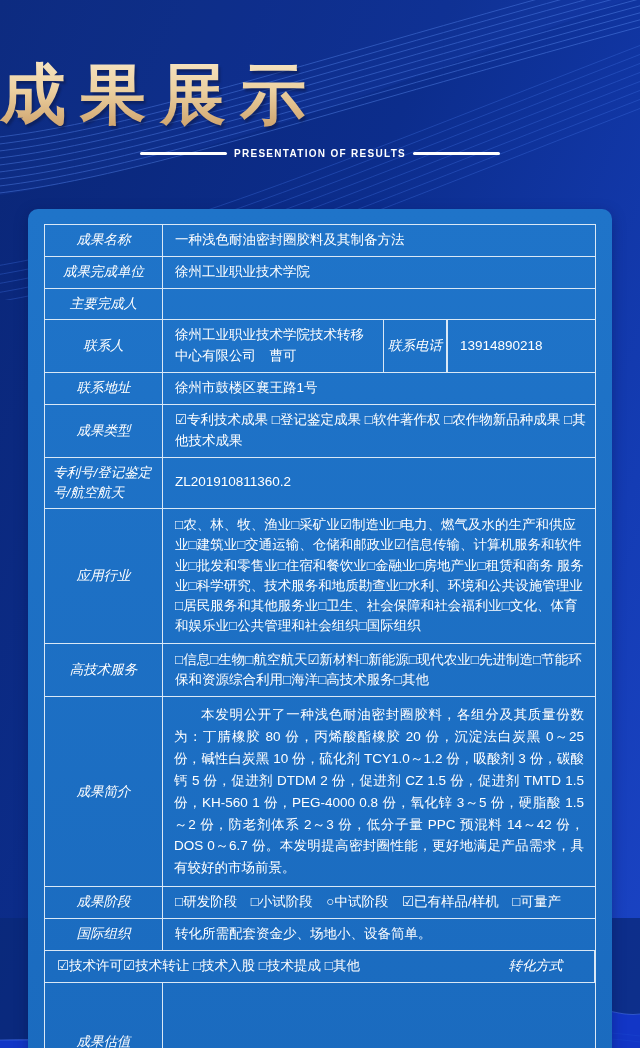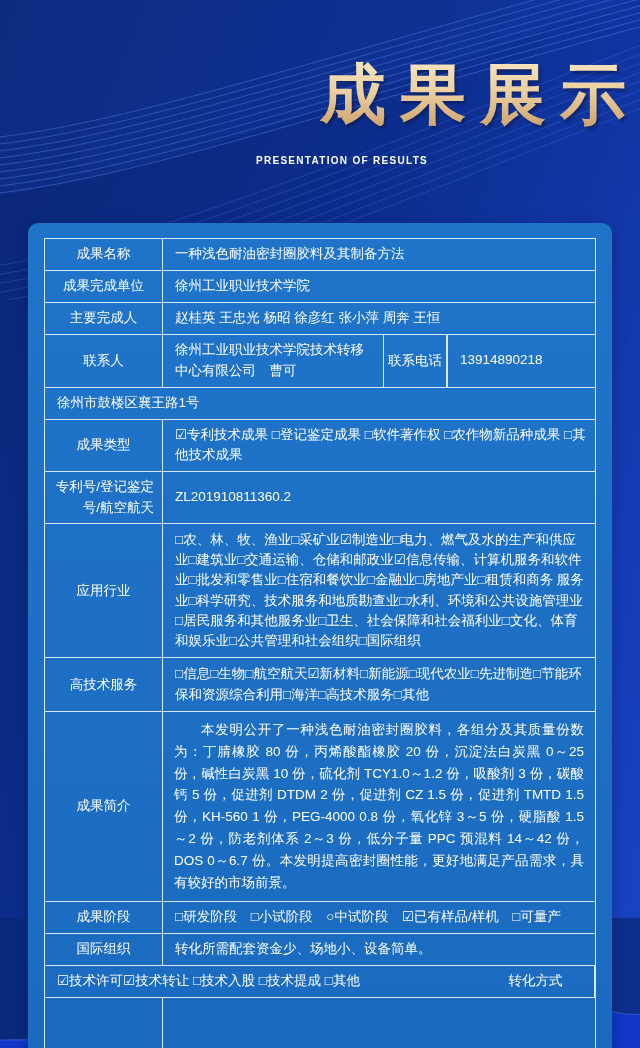--- a/index.html
+++ b/index.html
@@ -6,53 +6,53 @@
   html,body { width:640px; height:1048px; overflow:hidden; }
   body {
     font-family:"Liberation Sans","DejaVu Sans",sans-serif;
     background:linear-gradient(112deg,#0a2676 0%,#0c2d8c 42%,#143cb4 78%,#1b44c6 100%);
     position:relative; color:#fff;
   }
   .decor { position:absolute; left:0; pointer-events:none; }
   #waves-top { top:0; }
   #waves-bottom { bottom:0; }
 
-  .header { position:relative; text-align:right; padding-top:50px; z-index:2;padding-left:44px; }
+  .header { position:relative; text-align:left; padding-top:50px; z-index:2; }
   .title {
     font-family:"DejaVu Serif","Liberation Serif",serif;
     font-size:66px; font-weight:900; letter-spacing:14px;
     color:#e5c493;
     background:linear-gradient(180deg,#f7e6c4 8%,#ecd0a0 45%,#c89a63 95%);
     -webkit-background-clip:text; background-clip:text;
     -webkit-text-fill-color:transparent;
     filter:drop-shadow(2px 3px 1px rgba(10,20,60,.45));
     display:inline-block;
   }
   .subtitle-row {
     margin:8px auto 0; width:360px;
-    display:flex; align-items:center; justify-content:center; gap:7px;flex-direction:column;
+    display:flex; align-items:center; justify-content:center; gap:7px;
   }
   .subtitle-line { height:3px; background:#fff; flex:1; border-radius:2px; }
   .subtitle-text { font-size:10px; font-weight:bold; letter-spacing:1.3px; color:#fff; white-space:nowrap; }
 
   .panel {
     position:relative; z-index:1;
     margin:50px 28px 0; padding:15px 16px;
     background:linear-gradient(180deg,#1f74c9 0%,#1a6abe 100%);
     border-radius:10px;
     box-shadow:0 4px 14px rgba(4,16,70,.35);
   }
   .ttable { border:1px solid #d9e8f6; font-size:13.5px; }
   .trow { display:flex; border-bottom:1px solid #d9e8f6; }
   .trow:last-child { border-bottom:none;flex-direction:column; }
   .cell { padding:5px 8px; }
   .cell.label {
     width:118px; flex:0 0 118px;
     display:flex; align-items:center; justify-content:center;
-    text-align:right; border-right:1px solid #d9e8f6; line-height:1.5;
+    text-align:left; border-right:1px solid #d9e8f6; line-height:1.5;font-style:italic;
   }
   .cell.value { flex:1; display:flex; align-items:center; padding-left:12px; line-height:1.55; }
   .cell.value.block { display:block; }
   .cell.label.small { width:64px; flex:0 0 64px; border-left:1px solid #d9e8f6; padding:4px 3px; }
   .cell.value.phone { flex:0 0 148px; border-left:1px solid #d9e8f6; }
   .row-industry .value, .row-field .value { line-height:1.5; padding:6px 10px 6px 12px;font-family:Liberation Serif, serif; }
   .row-summary .value {
     line-height:1.62; text-indent:2em; text-align:justify; padding:7px 11px;
   }
   .row-valuation .value { justify-content:center; padding-left:8px; }
@@ -116,31 +116,31 @@
       <div class="cell value">一种浅色耐油密封圈胶料及其制备方法</div>
     </div>
 
     <div class="trow">
       <div class="cell label">成果完成单位</div>
       <div class="cell value">徐州工业职业技术学院</div>
     </div>
 
     <div class="trow">
       <div class="cell label">主要完成人</div>
-      <div class="cell value">赵桂英 王忠光 杨昭 徐彦红 张小萍 周奔 王恒</div>
     </div>
 
     <div class="trow">
       <div class="cell label">联系人</div>
       <div class="cell value">徐州工业职业技术学院技术转移中心有限公司　曹可</div>
       <div class="cell label small">联系电话</div>
       <div class="cell value phone">13914890218</div>
     </div>
 
     <div class="trow">
+      <div class="cell label">联系地址</div>
       <div class="cell value">徐州市鼓楼区襄王路1号</div>
     </div>
 
 
     <div class="trow">
       <div class="cell label">成果类型</div>
       <div class="cell value">☑专利技术成果 □登记鉴定成果 □软件著作权 □农作物新品种成果 □其他技术成果</div>
     </div>
 
     <div class="trow">

